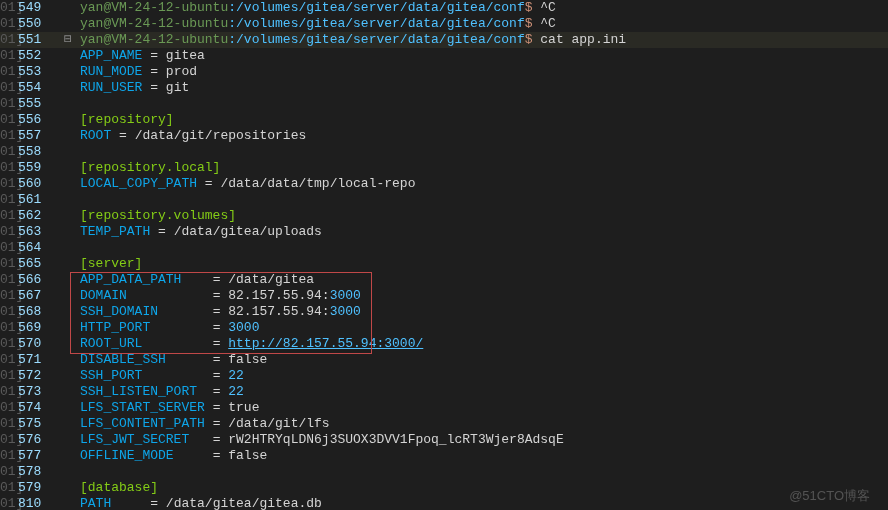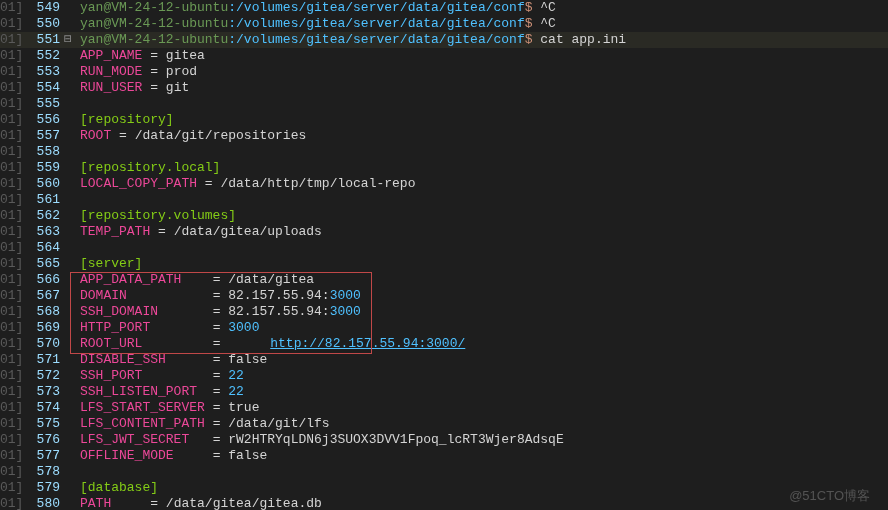--- a/index.html
+++ b/index.html
@@ -1,70 +1,70 @@
 <!DOCTYPE html>
 <html><head>
 <meta charset="utf-8">
 <style>
   html,body{margin:0;padding:0;background:#1e1e1e;color:#d4d4d4;font-family:Consolas,"Courier New",monospace;font-size:13px;line-height:16px;}
   .editor{width:888px;height:510px;overflow:hidden;position:relative;background:#1e1e1e;}
   .line{display:flex;align-items:flex-start;white-space:pre;}
   .gutter1{width:18px;text-align:right;color:#5a5a5a;user-select:none;}
-  .gutter2{width:42px;text-align:right;color:#858585;padding-right:4px;user-select:none;}
+  .gutter2{width:42px;color:#858585;padding-right:4px;user-select:none;}
   .fold{width:14px;color:#858585;position:relative;user-select:none;}
   .fold .mark{position:absolute;left:0;top:0;}
   .code{flex:1;padding-left:2px;}
   .curline .gutter2{color:#c6c6c6;}
   .curline{background:#2a2a24;}
   .hl-green{color:#6A9955;}
   .hl-path{color:#4FC1FF;}
   .hl-prompt{color:#CE9178;}
   .hl-num{color:#9CDCFE;}
   .hl-section{color:#84cc16;}
-  .hl-key{color:#ec4899;}
+  .hl-key{color:#0ea5e9;}
   .hl-eq{color:#D4D4D4;}
   .hl-str{color:#D4D4D4;}
   .hl-port{color:#4FC1FF;}
-  .hl-url{color:#4FC1FF;text-decoration:underline;margin-left:42px;}
+  .hl-url{color:#4FC1FF;text-decoration:underline;}
   .highlight-box{position:absolute;border:1px solid #c04848;pointer-events:none;}
   .watermark{position:absolute;right:18px;bottom:6px;color:#6a6a6a;font-family:Arial,sans-serif;font-size:13px;opacity:.7;}
 </style>
 </head>
 <body>
 
 <div class="editor">
   <div id="lines">
       <div class="line"><span class="gutter1">01]</span><span class="gutter2"><span class="hl-num">549</span></span><span class="fold"></span><span class="code"><span class="hl-green">yan@VM-24-12-ubuntu</span><span class="hl-path">:/volumes/gitea/server/data/gitea/conf</span><span class="hl-prompt">$</span><span class="hl-str"> ^C</span></span></div>
       <div class="line"><span class="gutter1">01]</span><span class="gutter2"><span class="hl-num">550</span></span><span class="fold"></span><span class="code"><span class="hl-green">yan@VM-24-12-ubuntu</span><span class="hl-path">:/volumes/gitea/server/data/gitea/conf</span><span class="hl-prompt">$</span><span class="hl-str"> ^C</span></span></div>
       <div class="line curline"><span class="gutter1">01]</span><span class="gutter2"><span class="hl-num">551</span></span><span class="fold"><span class="mark">⊟</span></span><span class="code"><span class="hl-green">yan@VM-24-12-ubuntu</span><span class="hl-path">:/volumes/gitea/server/data/gitea/conf</span><span class="hl-prompt">$</span><span class="hl-str"> cat app.ini</span></span></div>
       <div class="line"><span class="gutter1">01]</span><span class="gutter2"><span class="hl-num">552</span></span><span class="fold"></span><span class="code"><span class="hl-key">APP_NAME</span><span class="hl-eq"> = </span><span class="hl-str">gitea</span></span></div>
       <div class="line"><span class="gutter1">01]</span><span class="gutter2"><span class="hl-num">553</span></span><span class="fold"></span><span class="code"><span class="hl-key">RUN_MODE</span><span class="hl-eq"> = </span><span class="hl-str">prod</span></span></div>
       <div class="line"><span class="gutter1">01]</span><span class="gutter2"><span class="hl-num">554</span></span><span class="fold"></span><span class="code"><span class="hl-key">RUN_USER</span><span class="hl-eq"> = </span><span class="hl-str">git</span></span></div>
       <div class="line"><span class="gutter1">01]</span><span class="gutter2"><span class="hl-num">555</span></span><span class="fold"></span><span class="code"></span></div>
       <div class="line"><span class="gutter1">01]</span><span class="gutter2"><span class="hl-num">556</span></span><span class="fold"></span><span class="code"><span class="hl-section">[repository]</span></span></div>
       <div class="line"><span class="gutter1">01]</span><span class="gutter2"><span class="hl-num">557</span></span><span class="fold"></span><span class="code"><span class="hl-key">ROOT</span><span class="hl-eq"> = </span><span class="hl-str">/data/git/repositories</span></span></div>
       <div class="line"><span class="gutter1">01]</span><span class="gutter2"><span class="hl-num">558</span></span><span class="fold"></span><span class="code"></span></div>
       <div class="line"><span class="gutter1">01]</span><span class="gutter2"><span class="hl-num">559</span></span><span class="fold"></span><span class="code"><span class="hl-section">[repository.local]</span></span></div>
-      <div class="line"><span class="gutter1">01]</span><span class="gutter2"><span class="hl-num">560</span></span><span class="fold"></span><span class="code"><span class="hl-key">LOCAL_COPY_PATH</span><span class="hl-eq"> = </span><span class="hl-str">/data/http/tmp/local-repo</span></span></div>
+      <div class="line"><span class="gutter1">01]</span><span class="gutter2"><span class="hl-num">560</span></span><span class="fold"></span><span class="code"><span class="hl-key">LOCAL_COPY_PATH</span><span class="hl-eq"> = </span><span class="hl-str">/data/data/tmp/local-repo</span></span></div>
       <div class="line"><span class="gutter1">01]</span><span class="gutter2"><span class="hl-num">561</span></span><span class="fold"></span><span class="code"></span></div>
       <div class="line"><span class="gutter1">01]</span><span class="gutter2"><span class="hl-num">562</span></span><span class="fold"></span><span class="code"><span class="hl-section">[repository.volumes]</span></span></div>
       <div class="line"><span class="gutter1">01]</span><span class="gutter2"><span class="hl-num">563</span></span><span class="fold"></span><span class="code"><span class="hl-key">TEMP_PATH</span><span class="hl-eq"> = </span><span class="hl-str">/data/gitea/uploads</span></span></div>
       <div class="line"><span class="gutter1">01]</span><span class="gutter2"><span class="hl-num">564</span></span><span class="fold"></span><span class="code"></span></div>
       <div class="line"><span class="gutter1">01]</span><span class="gutter2"><span class="hl-num">565</span></span><span class="fold"></span><span class="code"><span class="hl-section">[server]</span></span></div>
       <div class="line"><span class="gutter1">01]</span><span class="gutter2"><span class="hl-num">566</span></span><span class="fold"></span><span class="code"><span class="hl-key">APP_DATA_PATH   </span><span class="hl-eq"> = </span><span class="hl-str">/data/gitea</span></span></div>
       <div class="line"><span class="gutter1">01]</span><span class="gutter2"><span class="hl-num">567</span></span><span class="fold"></span><span class="code"><span class="hl-key">DOMAIN          </span><span class="hl-eq"> = </span><span class="hl-str">82.157.55.94:</span><span class="hl-port">3000</span></span></div>
       <div class="line"><span class="gutter1">01]</span><span class="gutter2"><span class="hl-num">568</span></span><span class="fold"></span><span class="code"><span class="hl-key">SSH_DOMAIN      </span><span class="hl-eq"> = </span><span class="hl-str">82.157.55.94:</span><span class="hl-port">3000</span></span></div>
       <div class="line"><span class="gutter1">01]</span><span class="gutter2"><span class="hl-num">569</span></span><span class="fold"></span><span class="code"><span class="hl-key">HTTP_PORT       </span><span class="hl-eq"> = </span><span class="hl-port">3000</span></span></div>
       <div class="line"><span class="gutter1">01]</span><span class="gutter2"><span class="hl-num">570</span></span><span class="fold"></span><span class="code"><span class="hl-key">ROOT_URL        </span><span class="hl-eq"> = </span><span class="hl-url">http://82.157.55.94:3000/</span></span></div>
       <div class="line"><span class="gutter1">01]</span><span class="gutter2"><span class="hl-num">571</span></span><span class="fold"></span><span class="code"><span class="hl-key">DISABLE_SSH     </span><span class="hl-eq"> = </span><span class="hl-str">false</span></span></div>
       <div class="line"><span class="gutter1">01]</span><span class="gutter2"><span class="hl-num">572</span></span><span class="fold"></span><span class="code"><span class="hl-key">SSH_PORT        </span><span class="hl-eq"> = </span><span class="hl-port">22</span></span></div>
       <div class="line"><span class="gutter1">01]</span><span class="gutter2"><span class="hl-num">573</span></span><span class="fold"></span><span class="code"><span class="hl-key">SSH_LISTEN_PORT </span><span class="hl-eq"> = </span><span class="hl-port">22</span></span></div>
       <div class="line"><span class="gutter1">01]</span><span class="gutter2"><span class="hl-num">574</span></span><span class="fold"></span><span class="code"><span class="hl-key">LFS_START_SERVER</span><span class="hl-eq"> = </span><span class="hl-str">true</span></span></div>
       <div class="line"><span class="gutter1">01]</span><span class="gutter2"><span class="hl-num">575</span></span><span class="fold"></span><span class="code"><span class="hl-key">LFS_CONTENT_PATH</span><span class="hl-eq"> = </span><span class="hl-str">/data/git/lfs</span></span></div>
       <div class="line"><span class="gutter1">01]</span><span class="gutter2"><span class="hl-num">576</span></span><span class="fold"></span><span class="code"><span class="hl-key">LFS_JWT_SECRET  </span><span class="hl-eq"> = </span><span class="hl-str">rW2HTRYqLDN6j3SUOX3DVV1Fpoq_lcRT3Wjer8AdsqE</span></span></div>
       <div class="line"><span class="gutter1">01]</span><span class="gutter2"><span class="hl-num">577</span></span><span class="fold"></span><span class="code"><span class="hl-key">OFFLINE_MODE    </span><span class="hl-eq"> = </span><span class="hl-str">false</span></span></div>
       <div class="line"><span class="gutter1">01]</span><span class="gutter2"><span class="hl-num">578</span></span><span class="fold"></span><span class="code"></span></div>
       <div class="line"><span class="gutter1">01]</span><span class="gutter2"><span class="hl-num">579</span></span><span class="fold"></span><span class="code"><span class="hl-section">[database]</span></span></div>
-      <div class="line"><span class="gutter1">01]</span><span class="gutter2"><span class="hl-num">580</span></span><span class="fold"></span><span class="code"><span class="hl-key">PATH    </span><span class="hl-eq"> = </span><span class="hl-str">/data/gitea/gitea.db</span></span></div>
+      <div class="line"><span class="gutter1">01]</span><span class="gutter2"><span class="hl-num">810</span></span><span class="fold"></span><span class="code"><span class="hl-key">PATH    </span><span class="hl-eq"> = </span><span class="hl-str">/data/gitea/gitea.db</span></span></div>
     </div>
   <div class="highlight-box" style="top: 272px; left: 70px; width: 300px; height: 80px;"></div>
   <div class="watermark">@51CTO博客</div>
 </div>
 
 </body></html>

